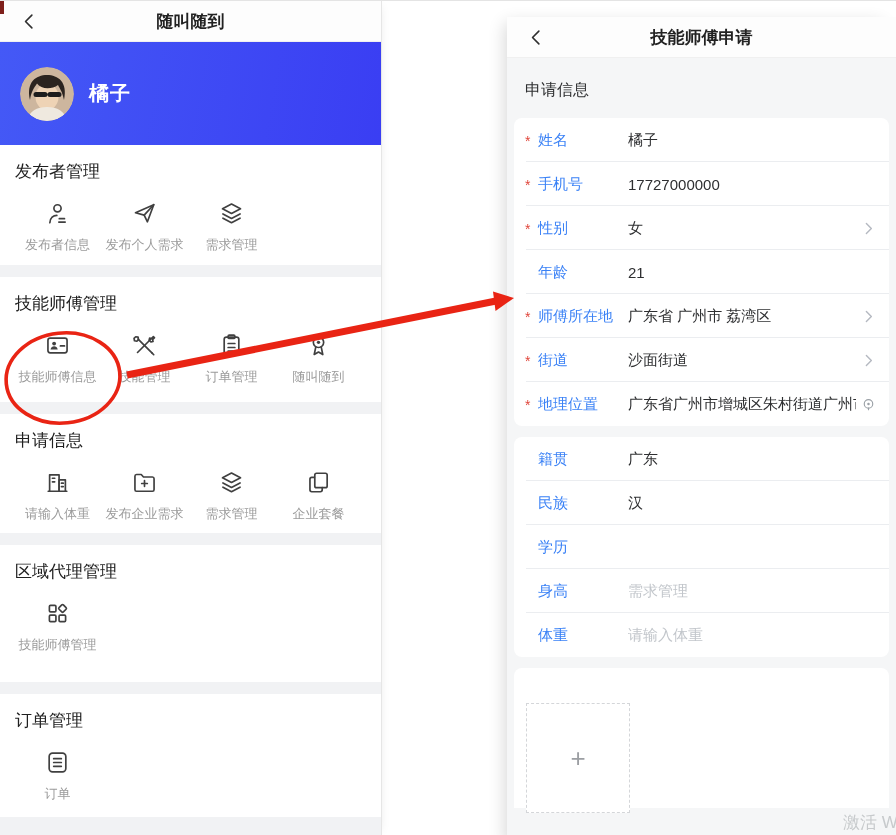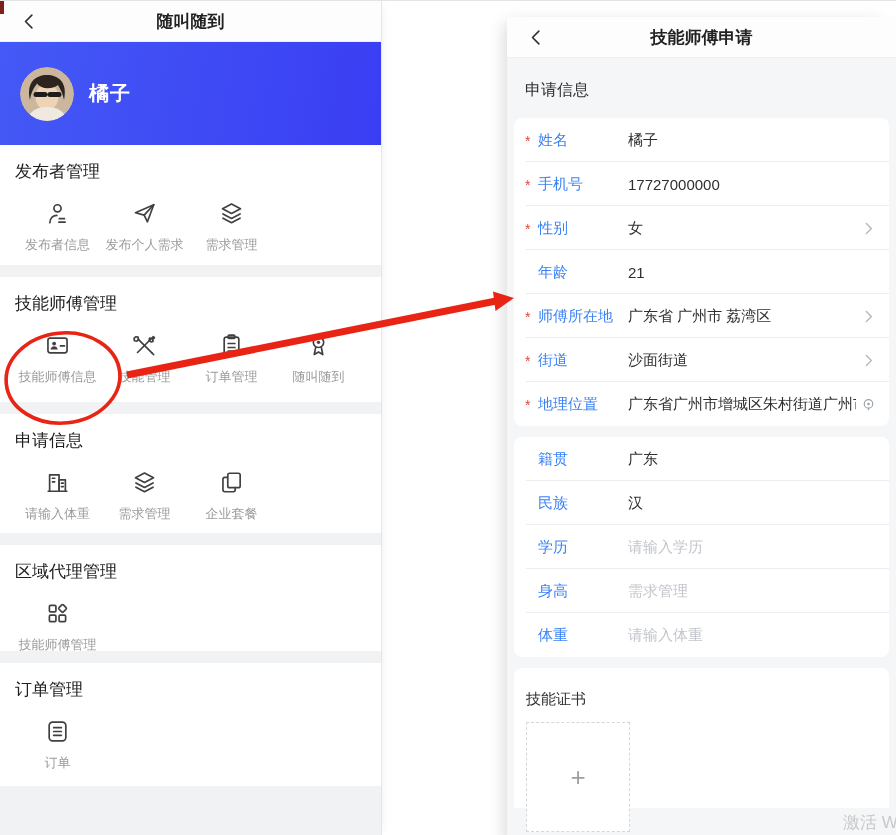--- a/index.html
+++ b/index.html
@@ -25,21 +25,21 @@
   .banner .uname { color:#fff; font-size:20px; font-weight:700; margin-left:15px; letter-spacing:1px; }
 
   
   .sec { background:#fff; padding-top:15px; }
   .sec + .gap { height:12px; }
   .sec .sec-title { font-size:17px; font-weight:500; color:#202020; margin-left:15px; }
   .items { display:flex; margin:17px 0 0 14px; }
   .item { width:87px; display:flex; flex-direction:column; align-items:center; cursor:pointer; }
   .item .ic { width:27px; height:27px; color:#404040; }
   .item .lbl { margin-top:9px; font-size:13px; color:#9b9b9b; white-space:nowrap; }
-  .s1{height:120px}.s2{height:125px}.s3{height:119px}.s4{height:106px}.s5{height:123px}
+  .s1{height:120px}.s2{height:125px}.s3{height:119px}.s4{height:137px}.s5{height:123px}
 
   
   .band { height:60px; padding:22px 0 0 18px; }
   .band .band-title { font-size:16px; color:#2e2f31; font-weight:500; }
   .card { background:#fff; margin:0 7px; border-radius:8px; }
   .card + .cgap { height:11px; }
   .row { position:relative; height:44px; display:flex; align-items:center; padding:0 12px 0 24px; }
   .row:not(:last-child)::after { content:""; position:absolute; left:12px; right:0; bottom:0; border-bottom:1px solid #ebedf0; }
   .row .req { position:absolute; left:11px; color:#e0453a; font-size:14px; top:50%; transform:translateY(-44%); }
   .row .flabel { width:90px; flex:none; font-size:15px; color:#3b82f6; }
@@ -172,20 +172,27 @@
           <svg class="ic" viewBox="0 0 24 24" fill="none" stroke="currentColor" stroke-width="1.5" stroke-linecap="round" stroke-linejoin="round">
               <path d="M5 19.8V5.2h8.4v14.6"></path>
               <path d="M13.4 19.8V9.6h5.6v10.2"></path>
               <path d="M3.8 19.8h16.4"></path>
               <path d="M7.5 8.2h2M7.5 11.4h2M15.5 12.6h1.6M15.5 15.6h1.6"></path>
             </svg>
           <div class="lbl">请输入体重</div>
         </div>
         <div class="item">
           <svg class="ic" viewBox="0 0 24 24" fill="none" stroke="currentColor" stroke-width="1.5" stroke-linecap="round" stroke-linejoin="round">
+              <path d="M3.5 18.3V6.4c0-.8.6-1.5 1.4-1.5h4.2l2 2.2h8c.8 0 1.4.7 1.4 1.5v9.7c0 .8-.6 1.5-1.4 1.5H4.9c-.8 0-1.4-.7-1.4-1.5z"></path>
+              <path d="M12 10.4v5M9.5 12.9h5"></path>
+            </svg>
+          <div class="lbl">发布企业需求</div>
+        </div>
+        <div class="item">
+          <svg class="ic" viewBox="0 0 24 24" fill="none" stroke="currentColor" stroke-width="1.5" stroke-linecap="round" stroke-linejoin="round">
               <path d="M12 3.6l8 4.2-8 4.2-8-4.2z"></path>
               <path d="M4.4 12.4L12 16.4l7.6-4"></path>
               <path d="M4.4 16.2L12 20.2l7.6-4"></path>
             </svg>
           <div class="lbl">需求管理</div>
         </div>
         <div class="item">
           <svg class="ic" viewBox="0 0 24 24" fill="none" stroke="currentColor" stroke-width="1.5" stroke-linecap="round" stroke-linejoin="round">
               <rect x="8.7" y="3.8" width="11" height="12.8" rx="1.6"></rect>
               <path d="M15.3 16.6v1.9c0 .9-.7 1.7-1.6 1.7H6c-.9 0-1.6-.8-1.6-1.7V9.2c0-.9.7-1.7 1.6-1.7h2.3"></path>
@@ -296,35 +303,33 @@
       <div class="row">
         <span class="flabel">籍贯</span>
         <span class="fvalue">广东</span>
       </div>
       <div class="row">
         <span class="flabel">民族</span>
         <span class="fvalue">汉</span>
       </div>
       <div class="row">
         <span class="flabel">学历</span>
-        <span class="fvalue ph">请输入学历</span>
       </div>
       <div class="row">
         <span class="flabel">身高</span>
         <span class="fvalue ph">需求管理</span>
       </div>
       <div class="row">
         <span class="flabel">体重</span>
         <span class="fvalue ph">请输入体重</span>
       </div>
     </div>
     <div class="cgap"></div>
 
     <div class="cert-card">
-      <div class="cert-title">技能证书</div>
       <div class="upload">
         <span class="plus">+</span>
       </div>
     </div>
   </div>
 
   <svg class="anno" width="896" height="835" viewBox="0 0 896 835">
     <ellipse cx="63" cy="377" rx="57" ry="45" transform="rotate(-6 63 377)" fill="none" stroke="#e92414" stroke-width="3.6"></ellipse>
     <line x1="127" y1="374" x2="496" y2="300" stroke="#e92414" stroke-width="7"></line>
     <polygon points="514,297 495.5,310 493,290.5" fill="#e92414"></polygon>

